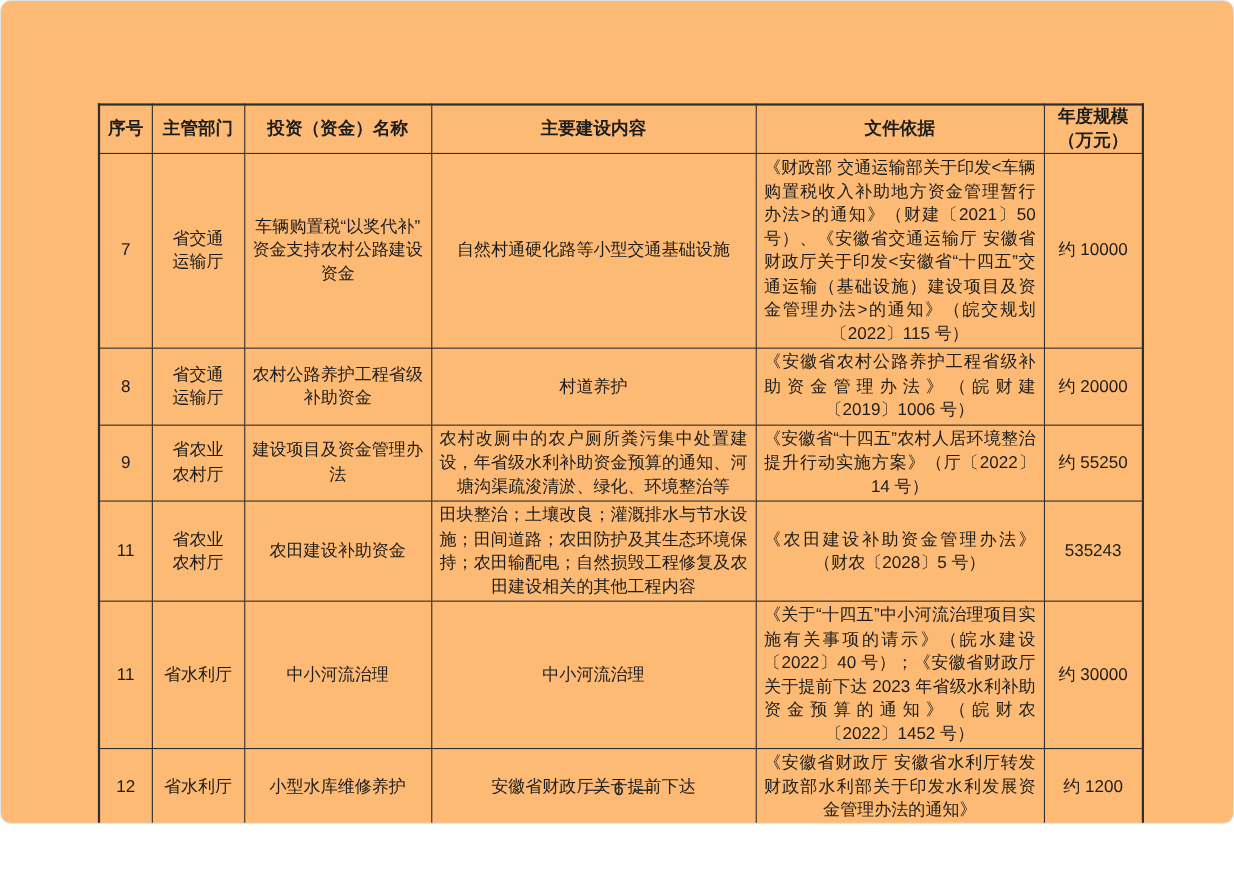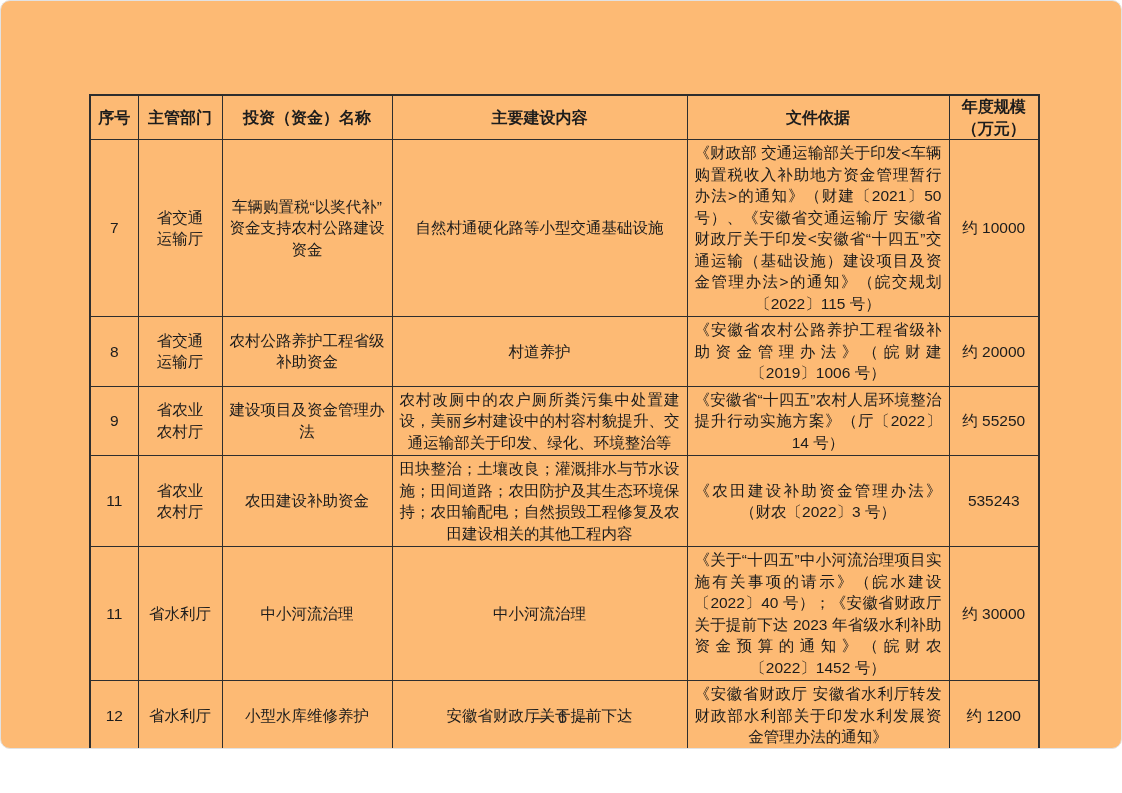--- a/index.html
+++ b/index.html
@@ -106,31 +106,31 @@
           <td class="c-fund">农村公路养护工程省级补助资金</td>
           <td class="c-content">村道养护</td>
           <td class="c-basis">《安徽省农村公路养护工程省级补助资金管理办法》（皖财建〔2019〕1006 号）</td>
           <td class="c-scale">约 20000</td>
         </tr>
         <tr style="height: 66px;">
           <td class="c-seq">9</td>
           <td class="c-dept">省农业
 农村厅</td>
           <td class="c-fund">建设项目及资金管理办法</td>
-          <td class="c-content">农村改厕中的农户厕所粪污集中处置建设，美丽乡村建设中的村容村貌提升、交通运输部关于印发、绿化、环境整治等</td>
+          <td class="c-content">农村改厕中的农户厕所粪污集中处置建设，年省级水利补助资金预算的通知、河塘沟渠疏浚清淤、绿化、环境整治等</td>
           <td class="c-basis">《安徽省“十四五”农村人居环境整治提升行动实施方案》（厅〔2022〕14 号）</td>
           <td class="c-scale">约 55250</td>
         </tr>
         <tr style="height: 90px;">
           <td class="c-seq">11</td>
           <td class="c-dept">省农业
 农村厅</td>
           <td class="c-fund">农田建设补助资金</td>
           <td class="c-content">田块整治；土壤改良；灌溉排水与节水设施；田间道路；农田防护及其生态环境保持；农田输配电；自然损毁工程修复及农田建设相关的其他工程内容</td>
-          <td class="c-basis">《农田建设补助资金管理办法》（财农〔2022〕3 号）</td>
+          <td class="c-basis">《农田建设补助资金管理办法》（财农〔2028〕5 号）</td>
           <td class="c-scale">535243</td>
         </tr>
         <tr style="height: 105px;">
           <td class="c-seq">11</td>
           <td class="c-dept">省水利厅</td>
           <td class="c-fund">中小河流治理</td>
           <td class="c-content">中小河流治理</td>
           <td class="c-basis">《关于“十四五”中小河流治理项目实施有关事项的请示》（皖水建设〔2022〕40 号）；《安徽省财政厅关于提前下达 2023 年省级水利补助资金预算的通知》（皖财农〔2022〕1452 号）</td>
           <td class="c-scale">约 30000</td>
         </tr>

